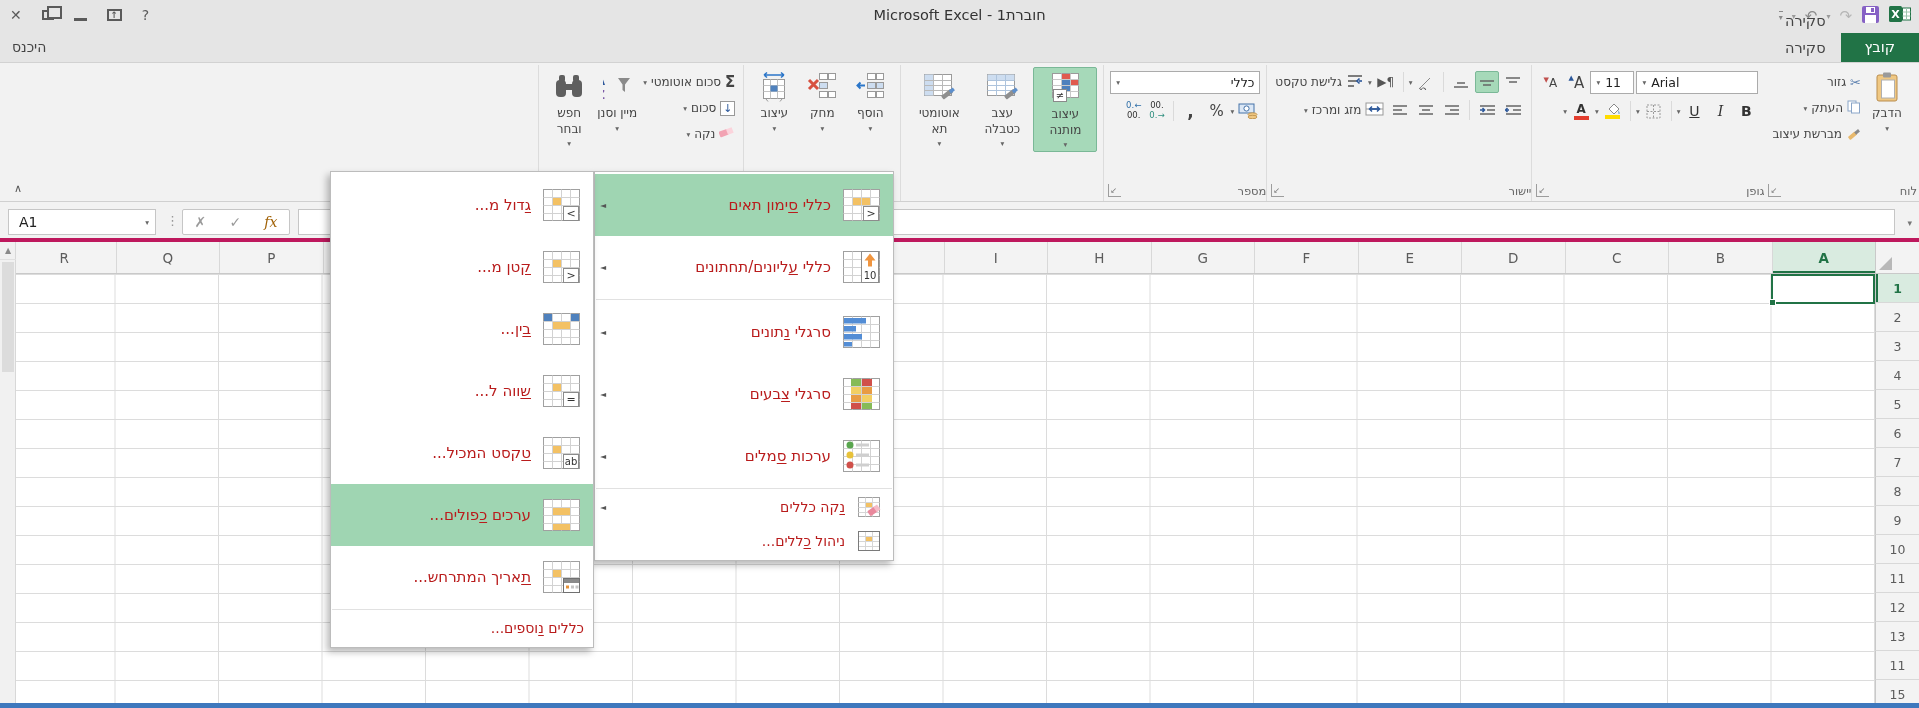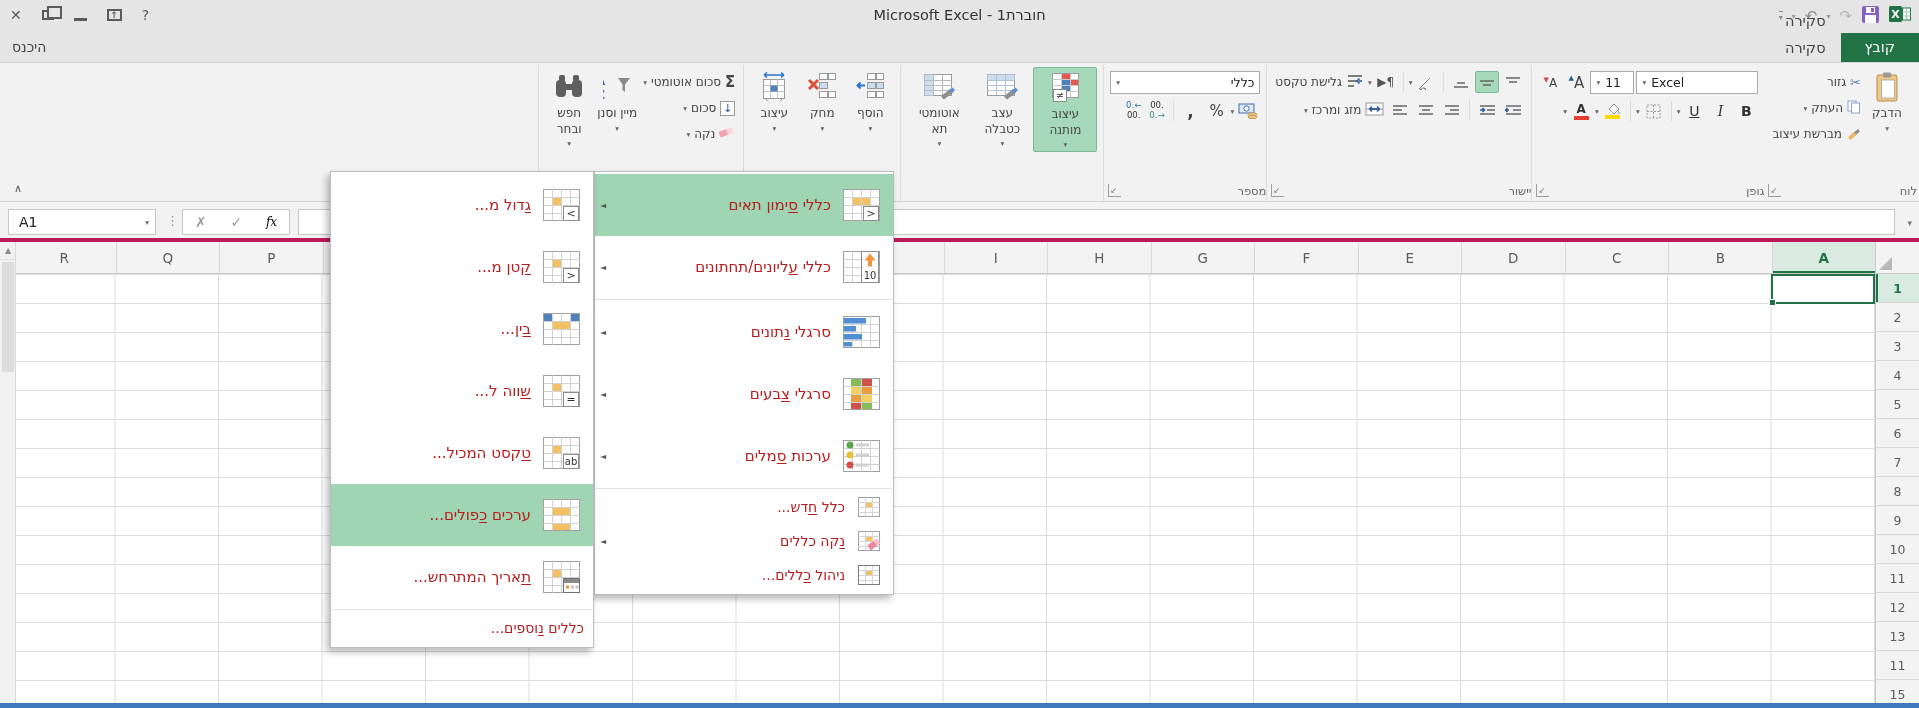--- a/index.html
+++ b/index.html
@@ -49,21 +49,21 @@
   .decbtn .ar-b{color:#2f6fa8;} .decbtn .ar-t{color:#2f8f7f;}
   #cfbtn{background:#a6d9b9;border:1px solid #7ab897;border-radius:2px;}
   #collapse-ribbon{position:absolute;left:14px;bottom:6px;font-size:11px;color:#555;}
 
   
   #fbar{position:absolute;top:202px;left:0;right:0;height:40px;background:#f2f2f2;direction:ltr;border-bottom:4px solid #be185d;}
   .fbox{position:absolute;background:#fff;border:1px solid #c6c6c6;}
   #namebox{left:8px;top:7px;width:148px;height:26px;font-size:14px;padding:0 6px 0 10px;display:flex;align-items:center;justify-content:space-between;color:#222;}
   #fdots{position:absolute;left:166px;top:11px;color:#999;font-size:13px;}
   #fbtns{left:182px;top:7px;width:108px;height:26px;display:flex;align-items:center;justify-content:space-around;border-radius:2px;color:#9a9a9a;}
-  #fbtns .fx{font-family:"DejaVu Serif","Liberation Serif",serif;font-style:italic;color:#000000;font-size:12px;}
+  #fbtns .fx{font-family:"DejaVu Serif","Liberation Serif",serif;font-style:italic;color:#a16207;font-size:14px;}
   #finput{left:298px;top:7px;right:24px;height:26px;}
   #fexpand{position:absolute;right:7px;top:16px;color:#777;font-size:9px;}
 
   
   #sheet{position:absolute;top:242px;left:0;right:0;bottom:5px;background:#fff;}
   #vscroll{position:absolute;left:0;top:0;bottom:0;width:16px;background:#f1f1f1;border-right:1px solid #d8d8d8;direction:ltr;}
   #vscroll .sarrow{width:16px;height:18px;display:flex;align-items:center;justify-content:center;font-size:8px;color:#8a8a8a;border-bottom:1px solid #e0e0e0;}
   #vscroll .thumb{width:12px;height:110px;background:#dcdcdc;margin:2px auto 0;}
   #corner{position:absolute;right:0;top:0;width:44px;height:32px;background:#f3f3f3;border-bottom:1px solid #c9c9c9;border-left:1px solid #c9c9c9;}
   #corner:after{content:"";position:absolute;left:3px;bottom:3px;border-style:solid;border-width:0 0 13px 13px;border-color:transparent transparent #b8b8b8 transparent;}
@@ -181,21 +181,21 @@
     </div>
     <span class="glabel">לוח</span>
     <span class="launcher">↙</span>
   </div>
 
   <div class="rgroup">
     <div class="rcol" style="padding-top:4px;gap:6px;">
       <div class="rrow">
         <div class="combo" style="width:122px;direction:ltr;justify-content:flex-start;">
           <span class="caret">▾</span>
-          <span>Excel</span>
+          <span>Arial</span>
         </div>
         <div class="combo" style="width:44px;direction:ltr;justify-content:flex-start;">
           <span class="caret">▾</span>
           <span>11</span>
         </div>
         <div class="sq">
             <span style="font-size:15px;color:#444;">A<span style="font-size:7px;color:#2b579a;vertical-align:top;">▲</span></span>
           </div>
         <div class="sq">
             <span style="font-size:12px;color:#444;">A<span style="font-size:7px;color:#c0504d;vertical-align:top;">▼</span></span>
@@ -655,31 +655,20 @@
       <span class="lbl">ערכות <u>ס</u>מלים</span>
       <span class="arr">◄</span>
     </div>
     <div class="msep"></div>
     <div class="mi small">
       <span class="ic">
         <svg width="24" height="24" viewBox="0 0 24 24">
           <rect x="1.5" y="2.5" width="21" height="19" fill="#fff" stroke="#a0a0a0"></rect>
           <path d="M1.5 7.5h21M1.5 12.5h21M1.5 17.5h21M8.5 2.5v19M15.5 2.5v19" stroke="#d6d6d6" fill="none"></path>
           <rect x="9" y="8" width="6" height="4" fill="#f3c164"></rect>
-        </svg>
-      </span>
-      <span class="lbl">כלל <u>ח</u>דש...</span>
-      <span class="arr"></span>
-    </div>
-    <div class="mi small">
-      <span class="ic">
-        <svg width="24" height="24" viewBox="0 0 24 24">
-          <rect x="1.5" y="2.5" width="21" height="19" fill="#fff" stroke="#a0a0a0"></rect>
-          <path d="M1.5 7.5h21M1.5 12.5h21M1.5 17.5h21M8.5 2.5v19M15.5 2.5v19" stroke="#d6d6d6" fill="none"></path>
-          <rect x="9" y="8" width="6" height="4" fill="#f3c164"></rect>
           <g transform="rotate(-35 16 16)">
             <rect x="11" y="13" width="9" height="6" rx="1" fill="#e9889c"></rect>
             <rect x="18.5" y="13" width="4.5" height="6" fill="#f5bcc8"></rect>
           </g>
         </svg>
       </span>
       <span class="lbl"><u>נ</u>קה כללים</span>
       <span class="arr">◄</span>
     </div>
     <div class="mi small">

